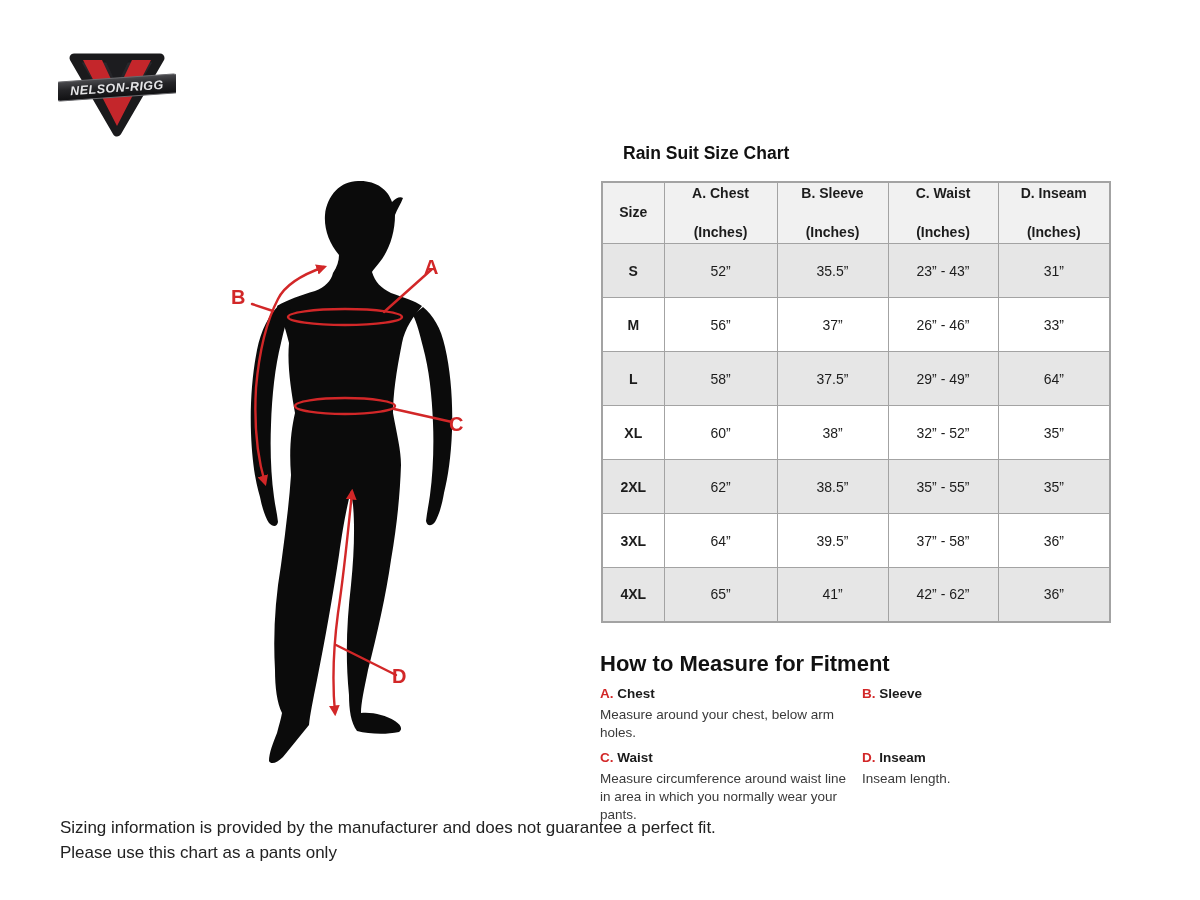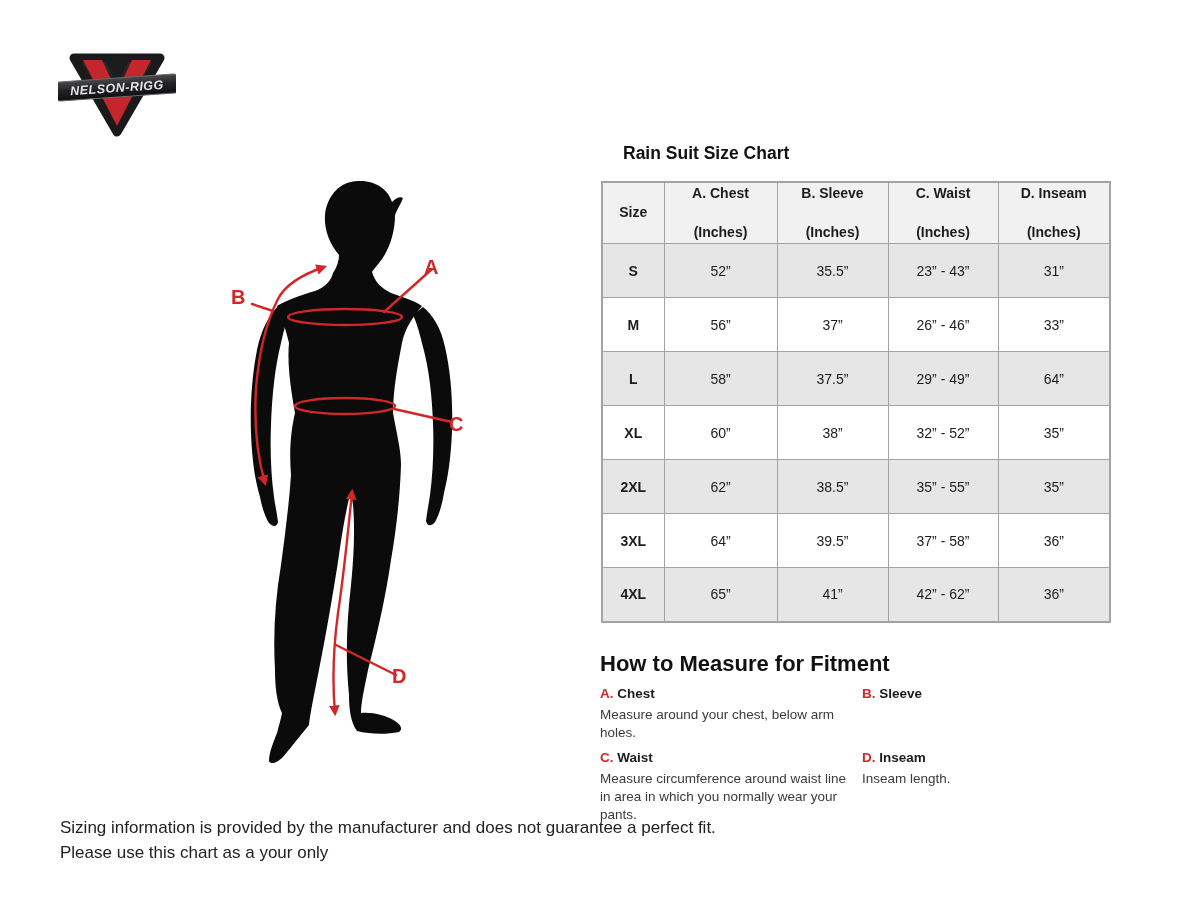--- a/index.html
+++ b/index.html
@@ -306,16 +306,16 @@
     <div class="m-label"><span class="m-key">C.</span> <span>Waist</span></div>
     <div class="m-desc">Measure circumference around waist line in area in which you normally wear your pants.</div>
   </div>
   <div class="measure-item mi-inseam">
     <div class="m-label"><span class="m-key">D.</span> <span>Inseam</span></div>
     <div class="m-desc">Inseam length.</div>
   </div>
 
   <div class="footer-note">
     <div>Sizing information is provided by the manufacturer and does not guarantee a perfect fit.</div>
-    <div>Please use this chart as a your only</div>
+    <div>Please use this chart as a pants only</div>
   </div>
 
 </div>
 
 </body></html>

